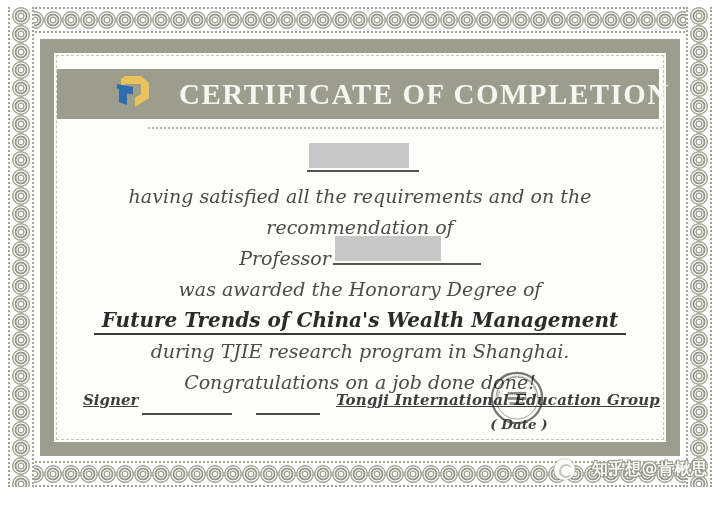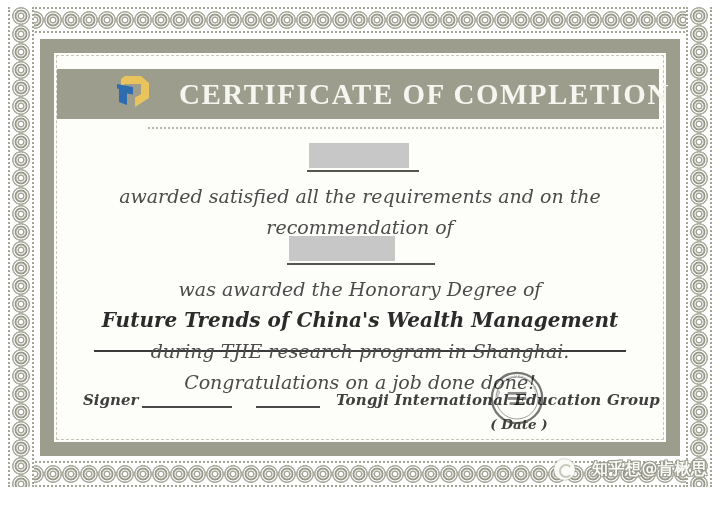--- a/index.html
+++ b/index.html
@@ -57,26 +57,26 @@
   .body-text{position:absolute;top:97px;left:0;right:0;text-align:center;
              font-size:19px;line-height:31px;}
   .blank{display:inline-block;position:relative;border-bottom:2px solid #555550;
          vertical-align:baseline;height:2px;}
   .blank-recipient{width:112px;margin-left:6px;}
   .blank-professor{width:148px;margin-left:2px;}
   .redact{position:absolute;bottom:2px;background:#c7c7c7;height:25px;}
   .redact-recipient{left:2px;width:100px;}
   .redact-professor{left:2px;width:106px;}
   .degree-line{font-weight:bold;color:#2b2b2b;font-size:20px;}
-  .degree-underline{border-bottom:2px solid #3a3a3a;padding:0 8px 18px;}
+  .degree-underline{border-bottom:2px solid #3a3a3a;padding:0 8px 1px;}
 
   
   .sign-row{position:absolute;left:29px;top:338px;right:6px;display:flex;
-            align-items:center;font-weight:bold;font-size:15px;color:#3f3f3f;
-            white-space:nowrap;}
+            align-items:flex-end;font-weight:bold;font-size:15px;color:#3f3f3f;
+            white-space:nowrap;text-decoration:underline;}
   .uline{display:inline-block;border-bottom:2px solid #4a4a4a;height:2px;
          transform:translateY(6px);}
   .uline-signer{width:108px;margin:0 14px 0 4px;}
   .uline-date{width:78px;margin:0 16px 0 10px;}
   .org-name{letter-spacing:0.2px;}
 
   .seal{position:absolute;left:435px;top:317px;mix-blend-mode:multiply;}
   .seal-caption{position:absolute;left:433px;top:363px;width:64px;text-align:center;
                 font-size:13.5px;font-weight:bold;color:#3f3f3f;}
 
@@ -113,22 +113,22 @@
             <polygon fill="#2e6cb0" points="6,10 22,13 22,20.5 16,19.5 16,31 8,28 8,15 6,14.5"></polygon>
           </svg>
         </span>
         <div class="title">CERTIFICATE OF COMPLETION</div>
       </div>
       <div class="divider"></div>
 
       <div class="body-text">
         <div><span class="blank blank-recipient"><span class="redact redact-recipient"></span><span></span></span>
         </div>
-        <div>awarded satisfied all the requirements and on the recommendation of</div>
-        <div><span class="blank blank-professor"><span class="redact redact-professor"></span><span></span></span>
+        <div>having satisfied all the requirements and on the recommendation of</div>
+        <div><span>Professor</span><span class="blank blank-professor"><span class="redact redact-professor"></span><span></span></span>
         </div>
         <div>was awarded the Honorary Degree of</div>
         <div class="degree-line"><span class="degree-underline">Future Trends of China's Wealth Management</span>
         </div>
         <div>during TJIE research program in Shanghai.</div>
         <div>Congratulations on a job done done!</div>
       </div>
 
       <div class="sign-row">
         <span>Signer</span>

